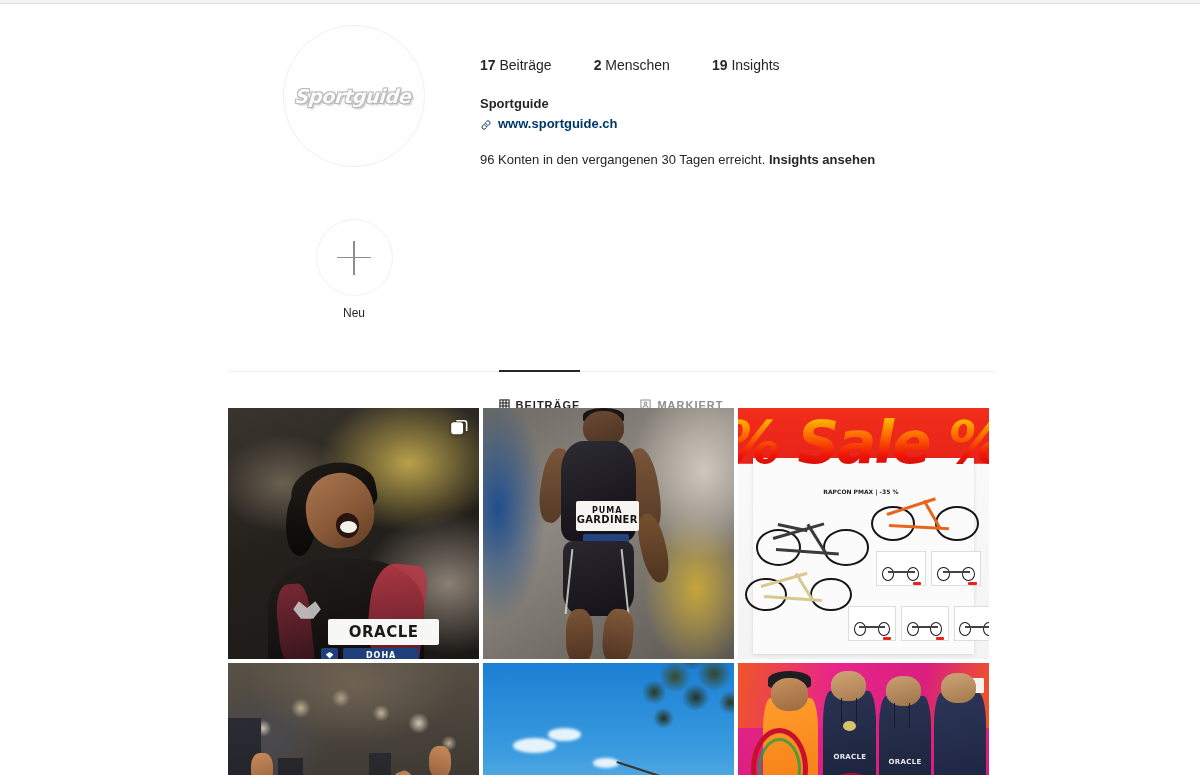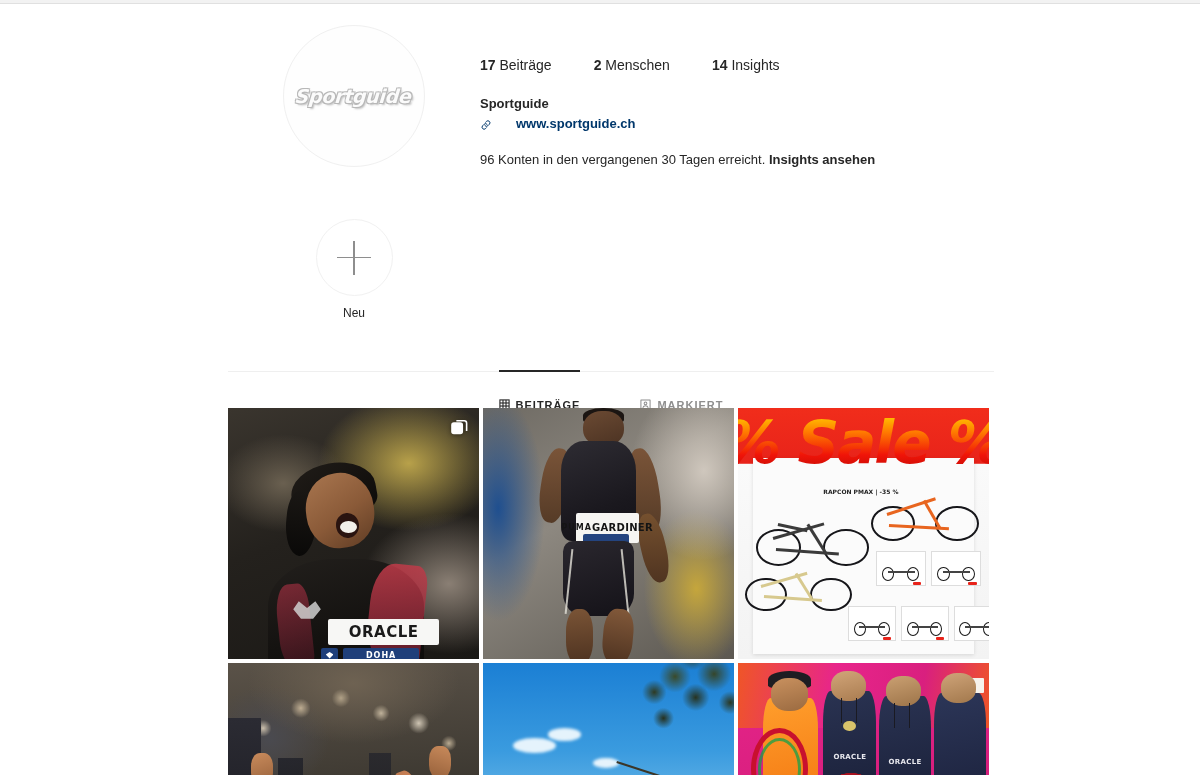--- a/index.html
+++ b/index.html
@@ -198,21 +198,21 @@
     font-size: 13px;
     line-height: 1.42;
     color: #262626;
     max-width: 500px;
   }
   .bio-name { font-weight: bold; display: block; margin-bottom: 1px; }
   .bio-text { display: block; }
   .bio-link-row {
     display: flex;
     align-items: center;
-    gap: 24px;
+    gap: 6px;
     margin-top: 2px;
   }
   .bio-link {
     color: #00376b;
     font-weight: bold;
     font-size: 13px;
     text-decoration: none;
     cursor: pointer;
   }
 
@@ -351,22 +351,22 @@
       background: linear-gradient(160deg,#2e2c33 0%,#1a181e 65%,#121016 100%);
       border-radius: 30% 30% 14% 14%; }
   .g-armL { position:absolute; left:23%; top:16%; width:11%; height:30%;
       background: linear-gradient(170deg,#7b5539,#543venture); background: linear-gradient(170deg,#7b5539,#543a26);
       border-radius: 45%; transform: rotate(9deg); }
   .g-armR { position:absolute; left:59%; top:16%; width:11%; height:34%;
       background: linear-gradient(190deg,#7b5539,#543a26); border-radius:45%; transform: rotate(-9deg); }
   .g-forearm { position:absolute; left:63%; top:42%; width:10%; height:28%;
       background: linear-gradient(190deg,#76512f,#4e3320); border-radius:45%; transform: rotate(-13deg); }
   .g-bib { position:absolute; left:37%; top:37%; width:25%; height:12%;
-      background:#f6f5f2; border-radius:2px; display:flex; flex-direction:row;
-      align-items:center; justify-content:center; line-height:1;margin-top:12px; }
+      background:#f6f5f2; border-radius:2px; display:flex; flex-direction:column;
+      align-items:center; justify-content:center; line-height:1; }
   .g-bib .brand { font-family:"DejaVu Sans", sans-serif; font-weight:bold; font-size:8px; color:#141414; letter-spacing:1px; }
   .g-bib .name { font-family:"DejaVu Sans", sans-serif; font-weight:bold; font-size:10px; color:#141414; letter-spacing:0.3px; }
   .g-doha { position:absolute; left:40%; top:50%; width:18%; height:4.5%;
       background:#24447f; border-radius:2px; }
   .g-shorts { position:absolute; left:32%; top:53%; width:28%; height:30%;
       background: linear-gradient(165deg,#2a272e,#141218); border-radius: 14% 14% 30% 30%; }
   .g-legL { position:absolute; left:33%; top:80%; width:11%; height:22%;
       background: linear-gradient(175deg,#7a5436,#4d3220); border-radius:40%; }
   .g-legR { position:absolute; left:48%; top:80%; width:12%; height:22%;
       background: linear-gradient(185deg,#82593a,#4d3220); border-radius:40%; transform: rotate(5deg); }
@@ -515,21 +515,21 @@
         <div class="stats">
           <div class="stat">
             <span class="num">17</span>
             <span>Beiträge</span>
           </div>
           <div class="stat">
             <span class="num">2</span>
             <span>Menschen</span>
           </div>
           <div class="stat">
-            <span class="num">14</span>
+            <span class="num">19</span>
             <span>Insights</span>
           </div>
         </div>
 
         <div class="bio">
           <span class="bio-name">Sportguide</span>
           <div class="bio-link-row">
             <svg width="12" height="12" viewBox="0 0 24 24" fill="none" stroke="#00376b" stroke-width="2" stroke-linecap="round">
               <path d="M10 13.5a4 4 0 0 0 5.7 0l3-3a4 4 0 0 0-5.7-5.7l-1.7 1.7"></path>
               <path d="M14 10.5a4 4 0 0 0-5.7 0l-3 3a4 4 0 0 0 5.7 5.7l1.7-1.7"></path>

